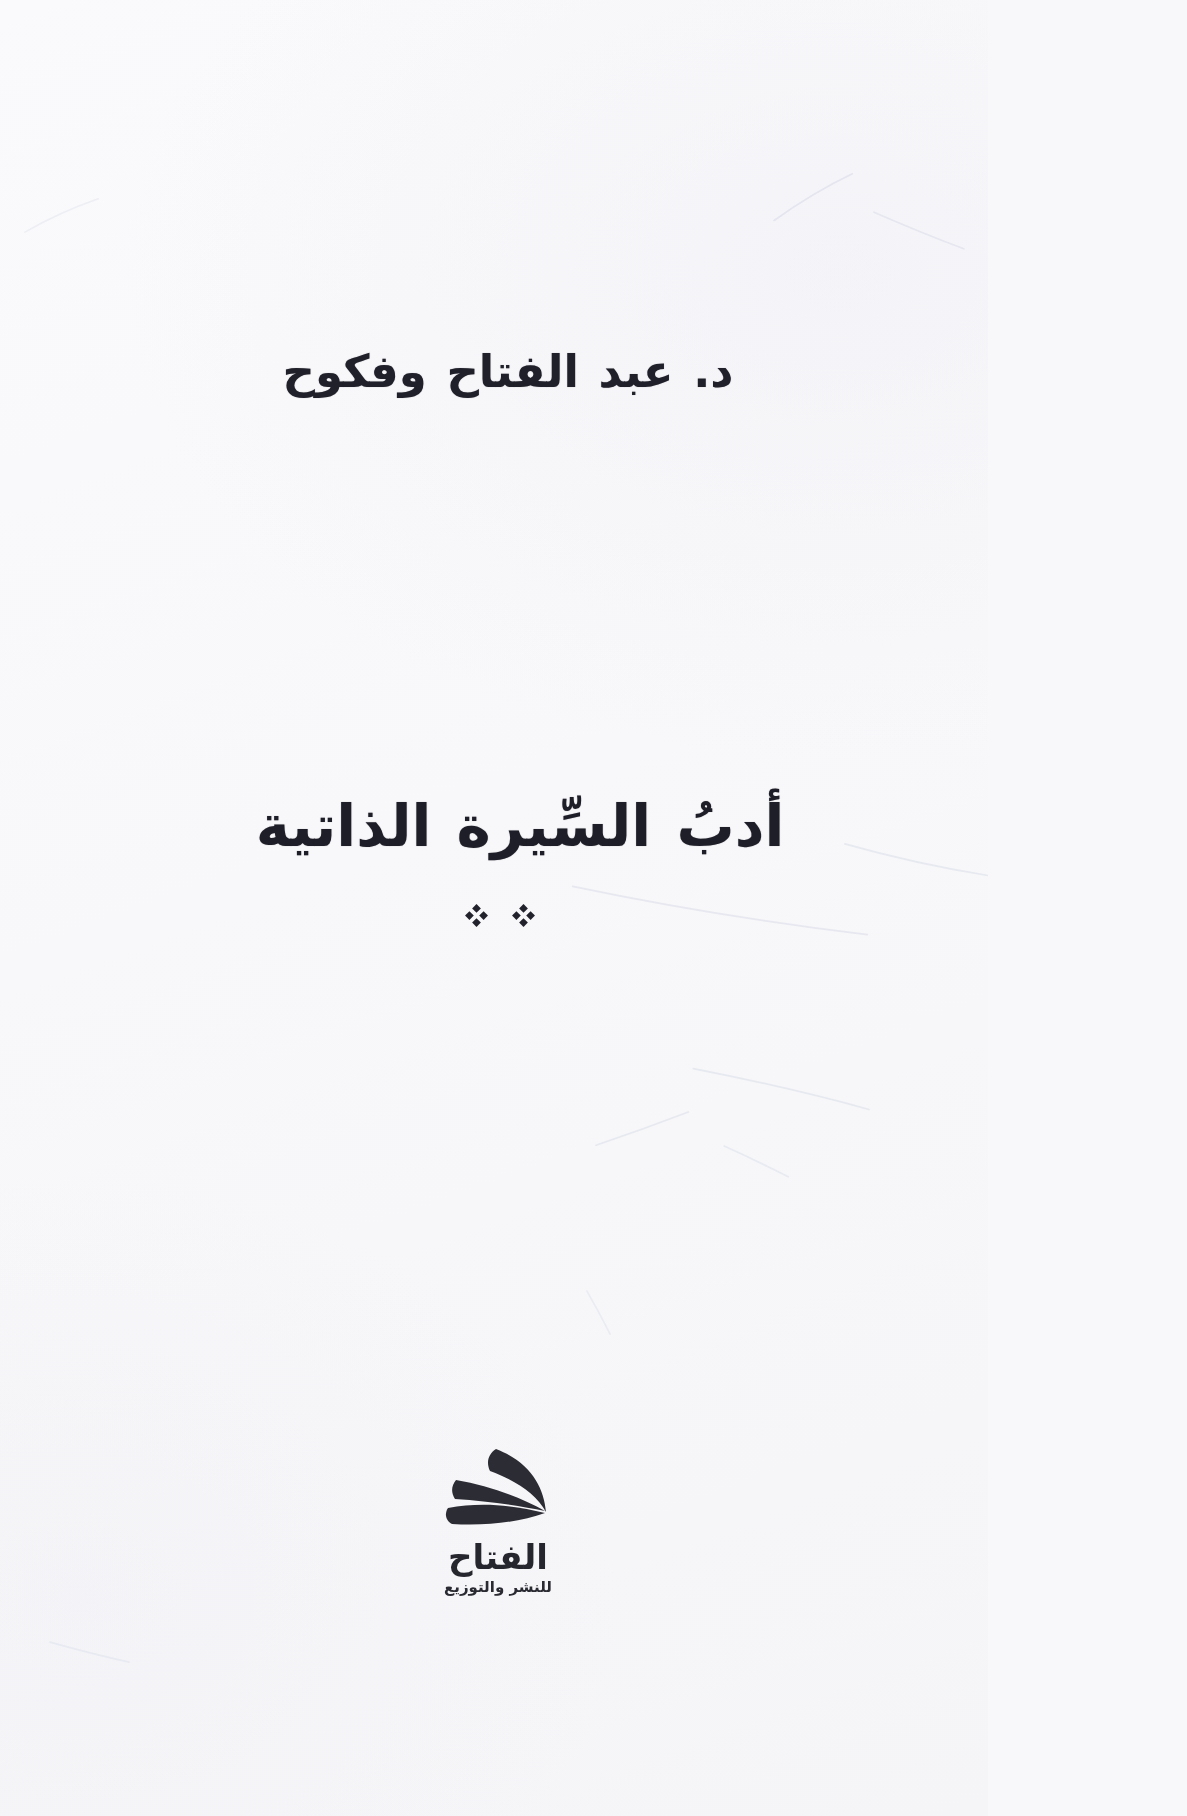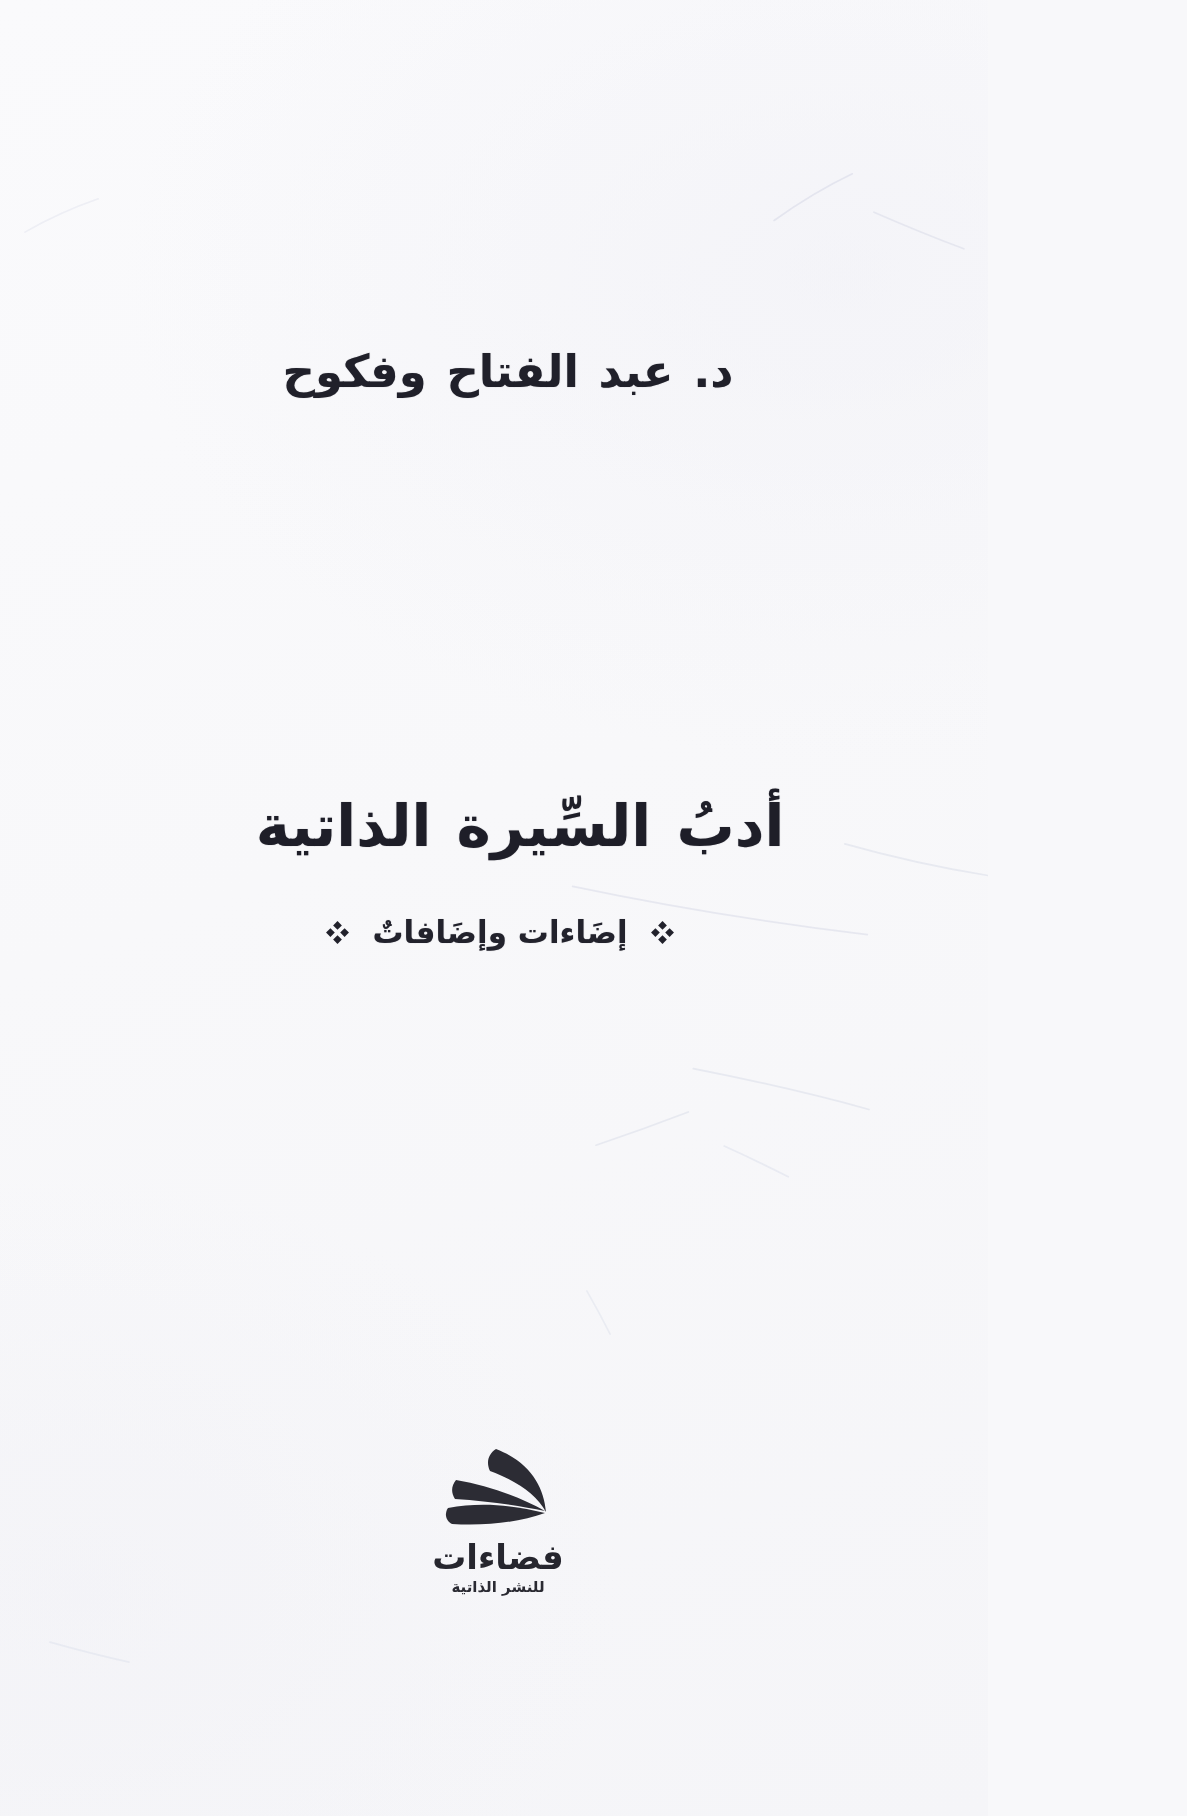--- a/index.html
+++ b/index.html
@@ -135,34 +135,33 @@
 
   <div class="subtitle">
     <span class="orn">
       <svg viewBox="0 0 24 24" xmlns="http://www.w3.org/2000/svg" fill="#22222c">
         <path d="M12 1l4.2 4.2L12 9.4 7.8 5.2z"></path>
         <path d="M5.2 7.8l4.2 4.2-4.2 4.2L1 12z"></path>
         <path d="M18.8 7.8L23 12l-4.2 4.2-4.2-4.2z"></path>
         <path d="M12 14.6l4.2 4.2L12 23l-4.2-4.2z"></path>
       </svg>
     </span>
-    <span class="subtitle-text">إضَاءات وإضَافاتٌ</span>
     <span class="orn">
       <svg viewBox="0 0 24 24" xmlns="http://www.w3.org/2000/svg" fill="#22222c">
         <path d="M12 1l4.2 4.2L12 9.4 7.8 5.2z"></path>
         <path d="M5.2 7.8l4.2 4.2-4.2 4.2L1 12z"></path>
         <path d="M18.8 7.8L23 12l-4.2 4.2-4.2-4.2z"></path>
         <path d="M12 14.6l4.2 4.2L12 23l-4.2-4.2z"></path>
       </svg>
     </span>
   </div>
 
   <div class="publisher">
     <svg class="logo-mark" viewBox="0 0 112 86" xmlns="http://www.w3.org/2000/svg" fill="#2c2c34">
       <path d="M104 63 C 102 38 88 13 54 0 C 46 5 44 14 48 22 C 75 32 94 45 104 63 Z"></path>
       <path d="M103 62 C 78 48 48 37 14 31 C 9 37 9 44 13 50 C 47 52 78 57 103 62 Z"></path>
       <path d="M103 64 C 72 56 38 53 6 59 C 2 65 4 72 10 75 C 46 77 78 73 103 64 Z"></path>
     </svg>
-    <div class="pub-name">فضاءات</div>
-    <div class="pub-tagline">للنشر الذاتية</div>
+    <div class="pub-name">الفتاح</div>
+    <div class="pub-tagline">للنشر والتوزيع</div>
   </div>
 
 </div>
 
 </body></html>

